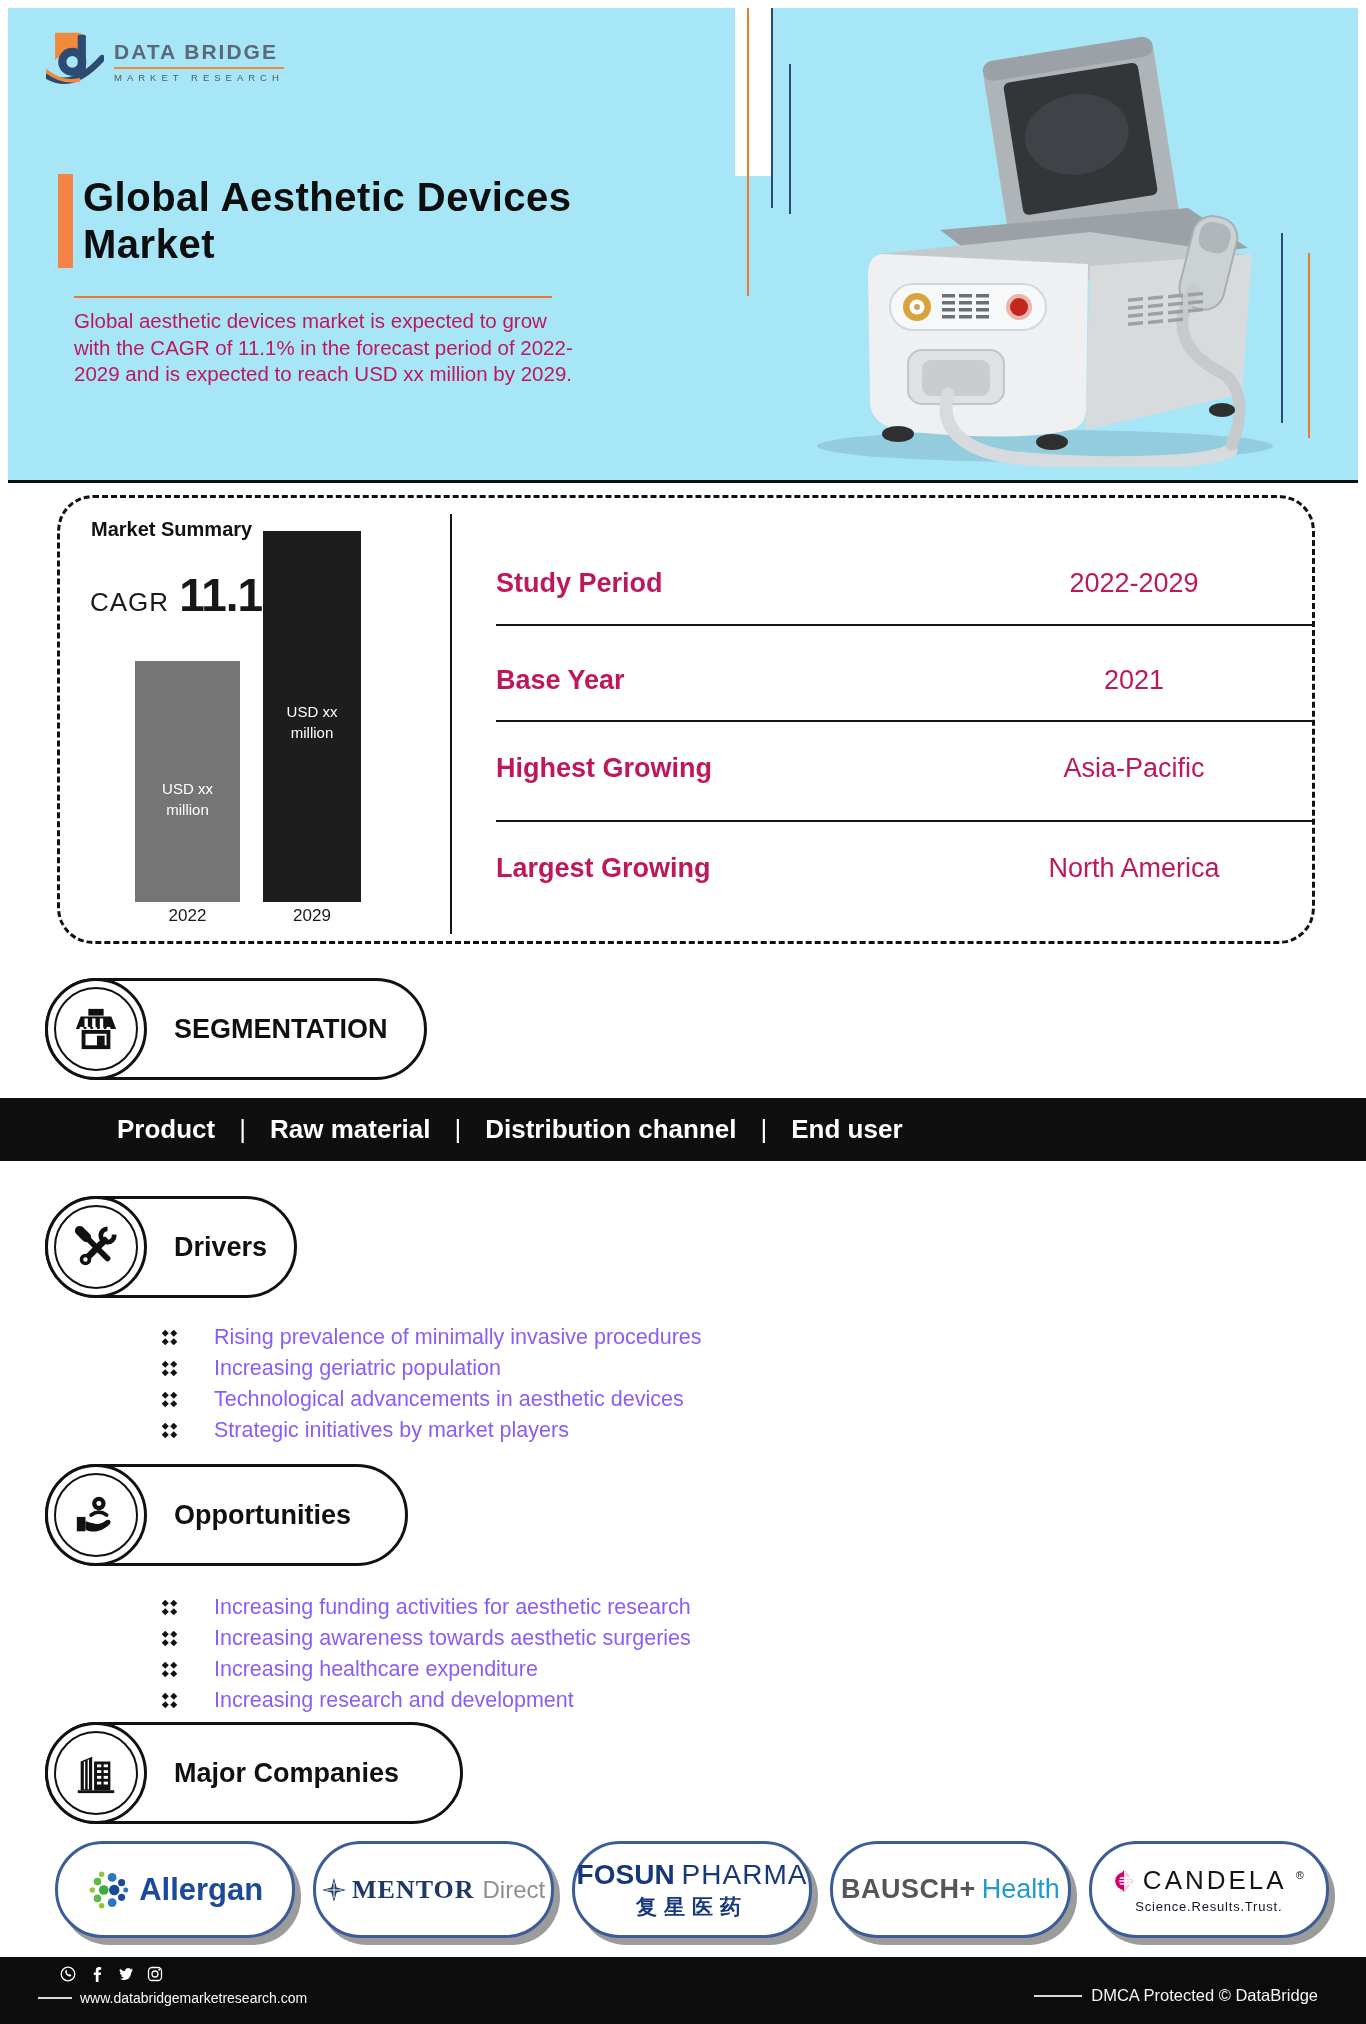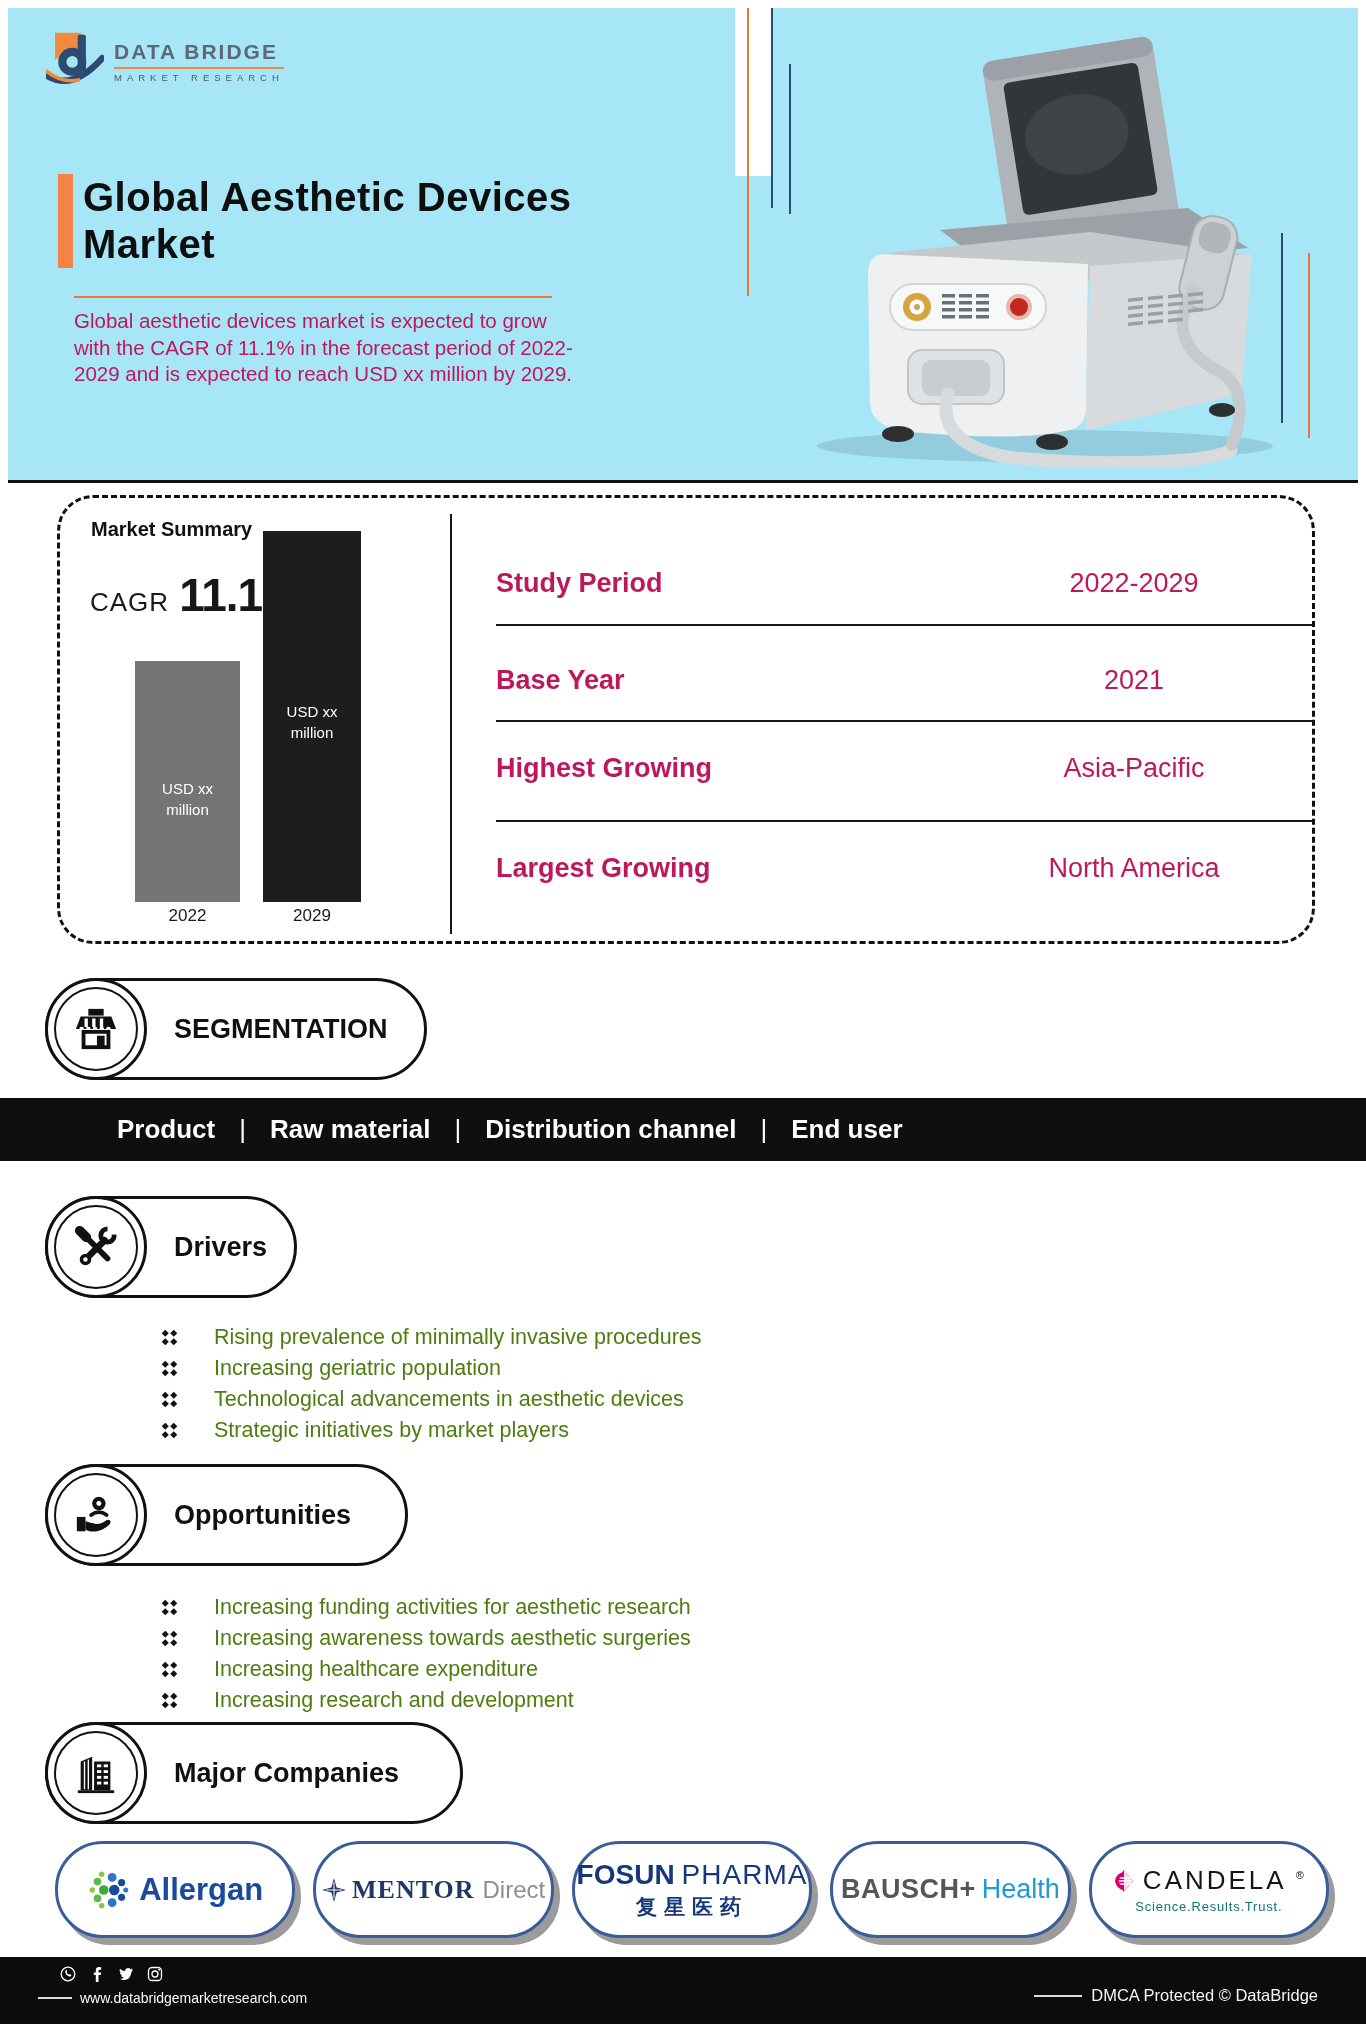--- a/index.html
+++ b/index.html
@@ -55,41 +55,41 @@
   .band { position:absolute; left:0; top:1098px; width:1366px; height:63px; background:#0f0f0f;
           display:flex; align-items:center; padding-left:117px; gap:24px; }
   .band span { color:#fff; font-size:26px; font-weight:700; }
   .band .pipe { font-weight:400; }
 
   
   .blist { position:absolute; left:160px; }
   .brow { display:flex; align-items:center; height:31px; }
   .diamond { position:relative; width:5px; height:5px; margin:0 42px 0 7px; transform:rotate(45deg);
              box-shadow:6px 0 0 #111, -6px 0 0 #111, 0 6px 0 #111, 0 -6px 0 #111; background:transparent; flex:0 0 auto; }
-  .btext { font-size:21.5px; color:#4d7c0f; }
+  .btext { font-size:21.5px; color:#8b5cf6; }
 
   
   .logos { position:absolute; left:55px; top:1841px; width:1274px; height:97px; display:flex; gap:18px; }
   .logo-pill { flex:1; border:3px solid #3A5C99; border-radius:48px; background:#fff;
                box-shadow:6px 7px 0 #9b9b9b; display:flex; align-items:center; justify-content:center; }
   .allergan-text { font-size:31px; font-weight:700; color:#1B4A9B; margin-left:8px; }
   .mentor-text { font-family:"Liberation Serif",serif; font-size:26px; font-weight:700; color:#1F3864; letter-spacing:1px; margin-left:6px; }
   .mentor-direct { font-size:24px; color:#8E8E8E; margin-left:8px; }
   .fosun { display:flex; flex-direction:column; align-items:center; }
   .fosun-l1 { font-size:28px; color:#16387B; }
   .fosun-bold { font-weight:800; }
   .fosun-light { font-weight:400; margin-left:7px; letter-spacing:1px; }
   .fosun-cn { font-size:21px; font-weight:700; color:#16387B; letter-spacing:7px; margin-top:2px; }
   .bausch-name { font-size:27px; font-weight:800; color:#55565A; letter-spacing:0.5px; }
   .bausch-health { font-size:27px; font-weight:400; color:#1F9AD7; margin-left:6px; }
   .candela { display:flex; flex-direction:column; align-items:center; }
   .candela-row { display:flex; align-items:center; gap:9px; }
   .candela-name { font-size:26px; font-weight:400; color:#151515; letter-spacing:3px; }
   .candela-reg { font-size:11px; color:#151515; vertical-align:top; margin-top:-12px; }
-  .candela-tag { font-size:13px; color:#0f766e; letter-spacing:0.8px; margin-top:3px; }
+  .candela-tag { font-size:13px; color:#0f172a; letter-spacing:0.8px; margin-top:3px; }
 
   
   .footer { position:absolute; left:0; top:1957px; width:1366px; height:67px; background:#0c0c0c;padding-left:20px; }
   .social { position:absolute; left:60px; top:9px; display:flex; gap:13px; align-items:center; }
   .url-row { position:absolute; left:38px; top:33px; display:flex; align-items:center; }
   .dash { display:inline-block; height:2px; background:#d9d9d9; }
   .url-text { font-size:14px; color:#fafafa; margin-left:8px; }
   .dmca { position:absolute; right:48px; top:0; height:100%; display:flex; align-items:center; padding-top:10px; }
   .dmca-text { font-size:16.5px; color:#f5f5f5; margin-left:9px; }
 </style>

